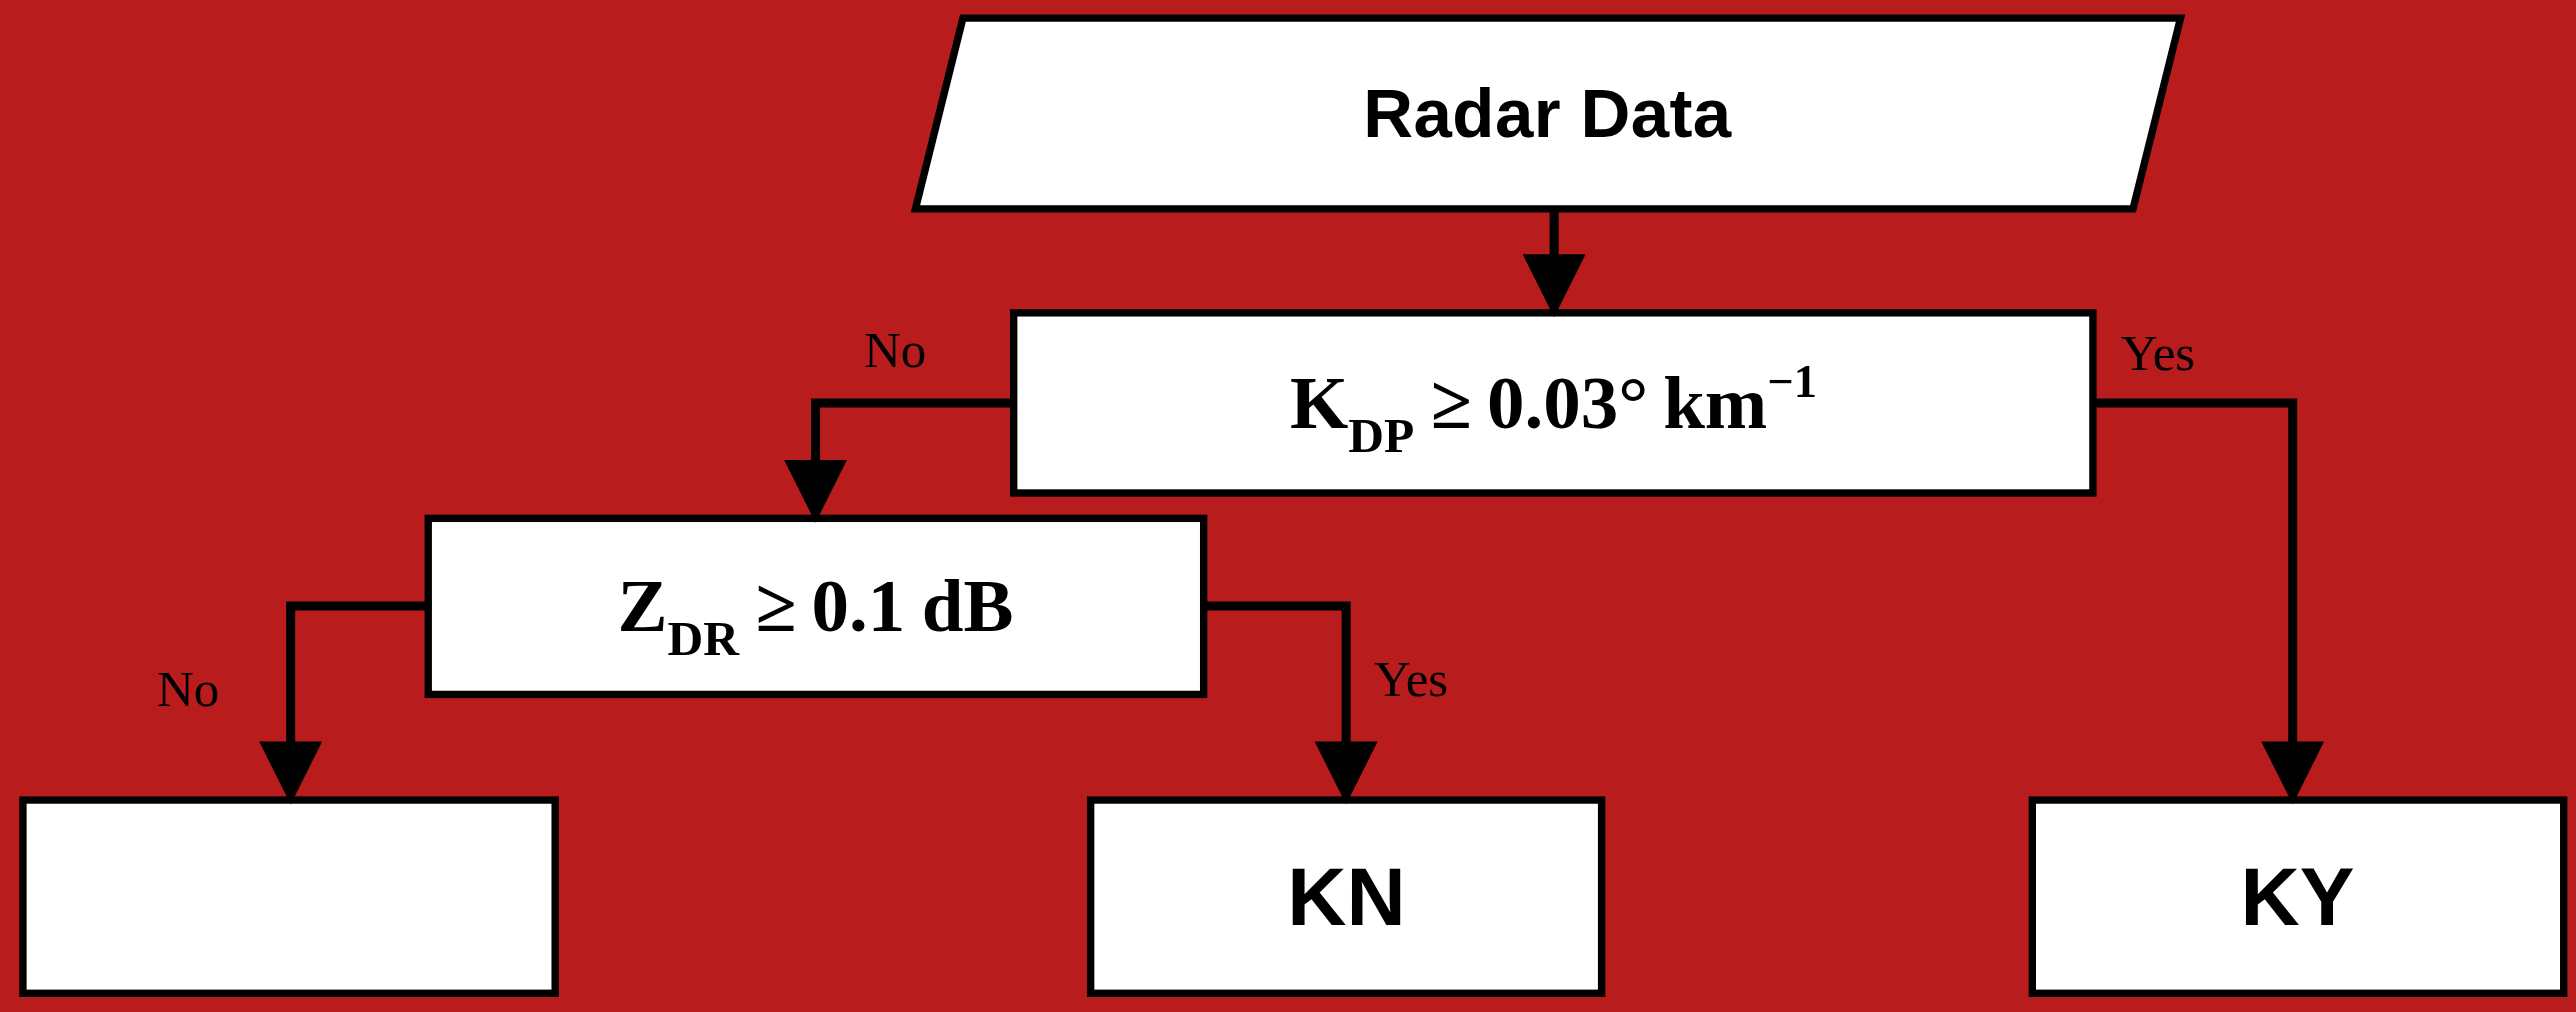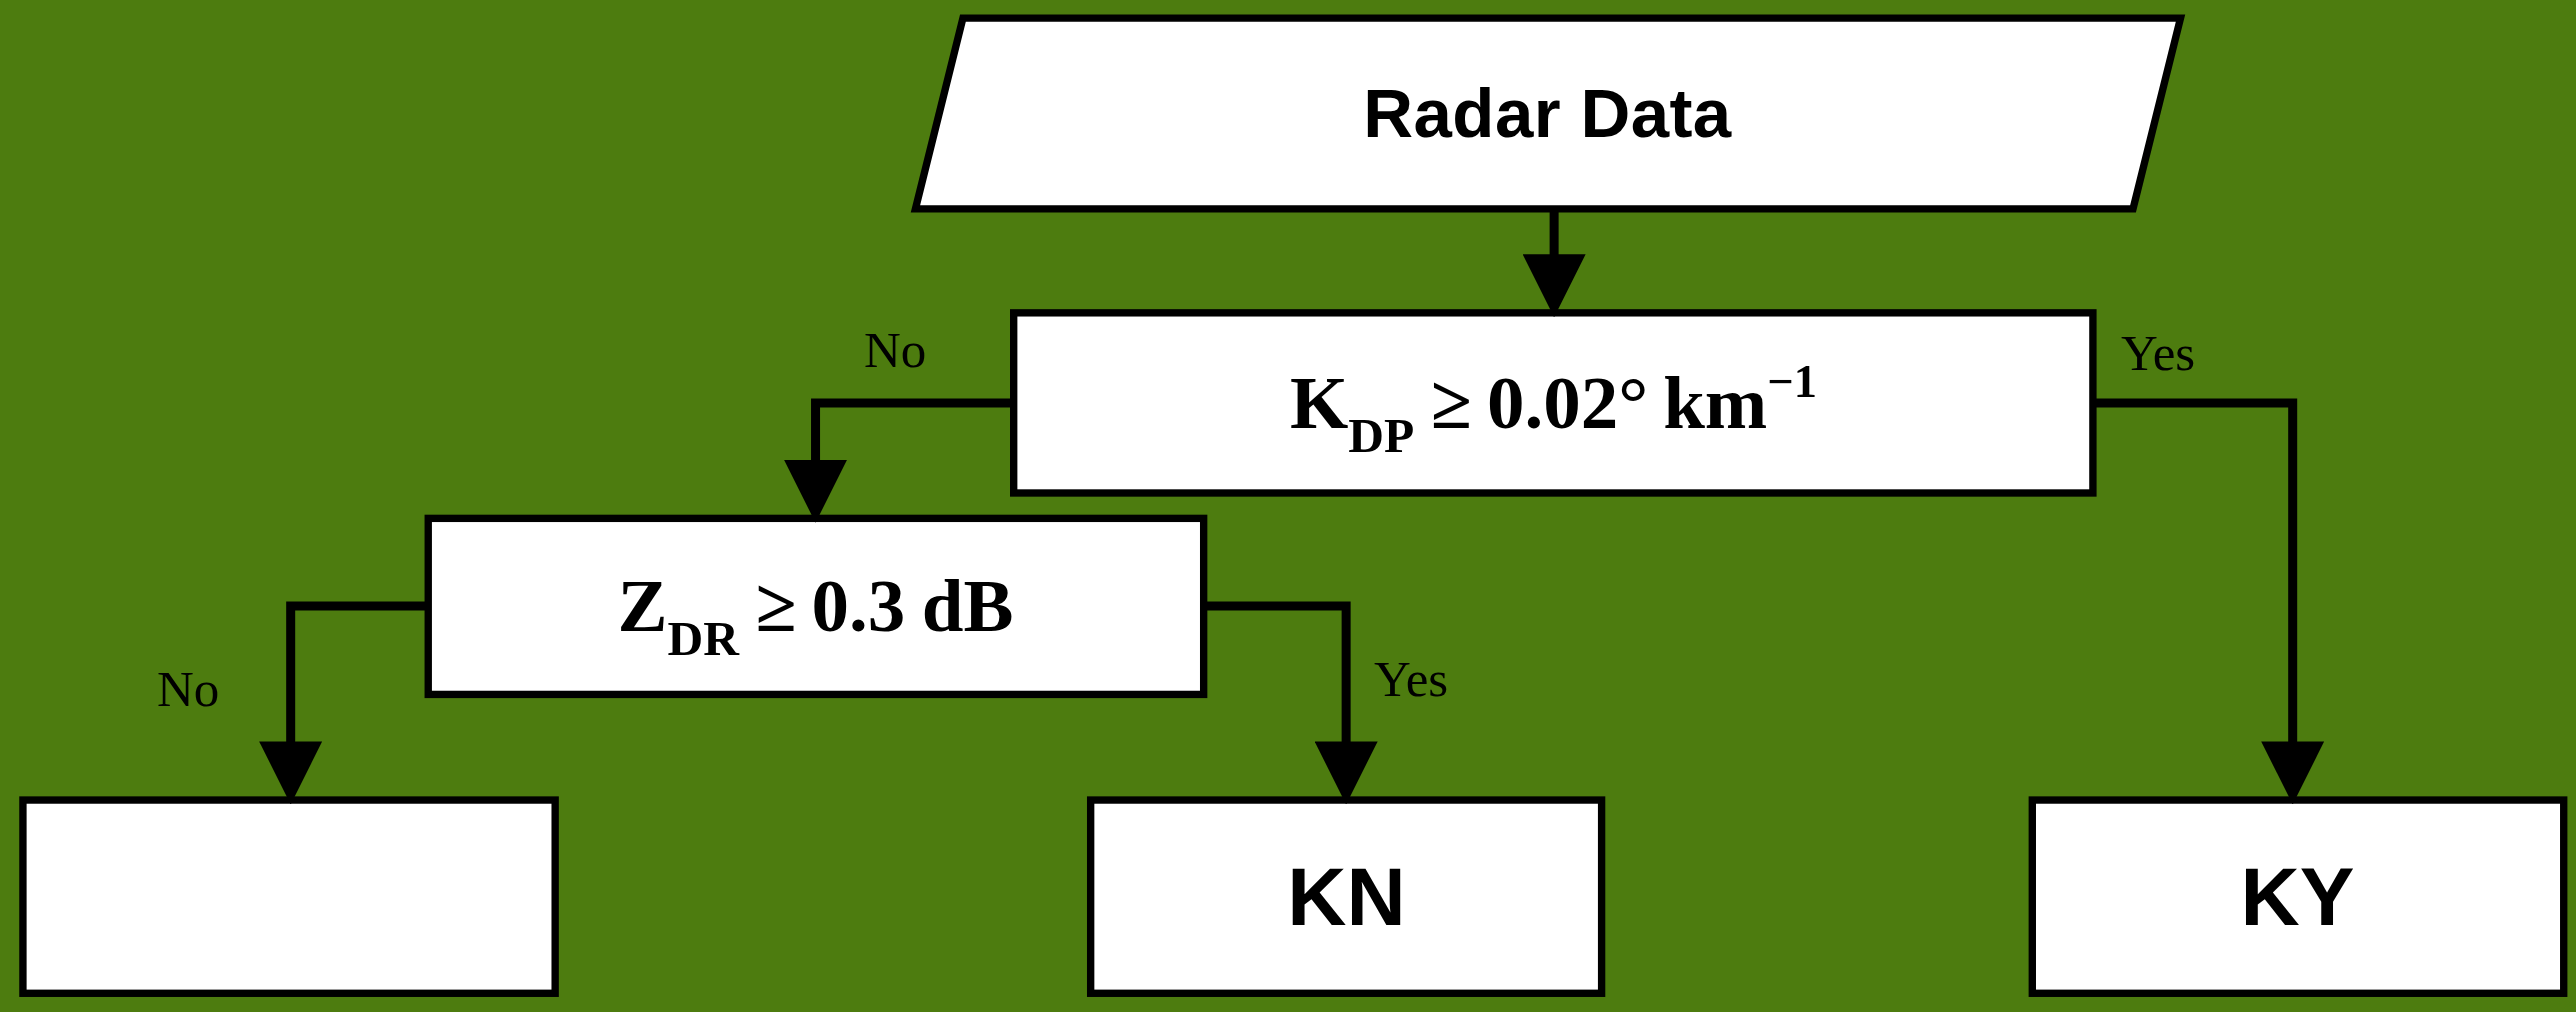--- a/index.html
+++ b/index.html
@@ -4,21 +4,21 @@
 <style>
   html, body {
     margin: 0;
     padding: 0;
     background: #ffffff;
   }
   #canvas {
     position: relative;
     width: 2576px;
     height: 1013px;
-    background: #4d7c0f;
+    background: #b91c1c;
     overflow: hidden;
     font-family: "Liberation Sans", sans-serif;
   }
   #flow-svg {
     position: absolute;
     left: 0;
     top: 0;
     width: 2576px;
     height: 1013px;
   }
@@ -106,34 +106,34 @@
   </svg>
 
   <div class="node-label sans-bold" style="left:915px; top:18px; width:1265px; height:191px; font-size:69px; letter-spacing:0.4px;">Radar Data</div>
 
   <div class="node-label math" style="left:1014px; top:313px; width:1079px; height:180px; font-size:75px;">
     <span>K</span>
       <sub>DP</sub>
       <span style="display:inline-block;width:0.22em"></span>
       <span>≥</span>
       <span style="display:inline-block;width:0.20em"></span>
-      <span>0.02</span>
+      <span>0.03</span>
       <span>°</span>
       <span style="display:inline-block;width:0.20em"></span>
       <span>km</span>
       <sup>−1</sup>
   </div>
 
   <div class="node-label math" style="left:428px; top:518px; width:775px; height:176px; font-size:75px;">
     <span>Z</span>
       <sub>DR</sub>
       <span style="display:inline-block;width:0.22em"></span>
       <span>≥</span>
       <span style="display:inline-block;width:0.20em"></span>
-      <span>0.3</span>
+      <span>0.1</span>
       <span style="display:inline-block;width:0.22em"></span>
       <span>dB</span>
   </div>
 
 
   <div class="node-label sans-bold" style="left:2032px; top:800px; width:531px; height:193px; font-size:82px;">KY</div>
 
   <div class="node-label sans-bold" style="left:1091px; top:800px; width:511px; height:193px; font-size:82px;">KN</div>
 
   <div class="edge-label" style="left:864px; top:321px; font-size:51px;">No</div>

